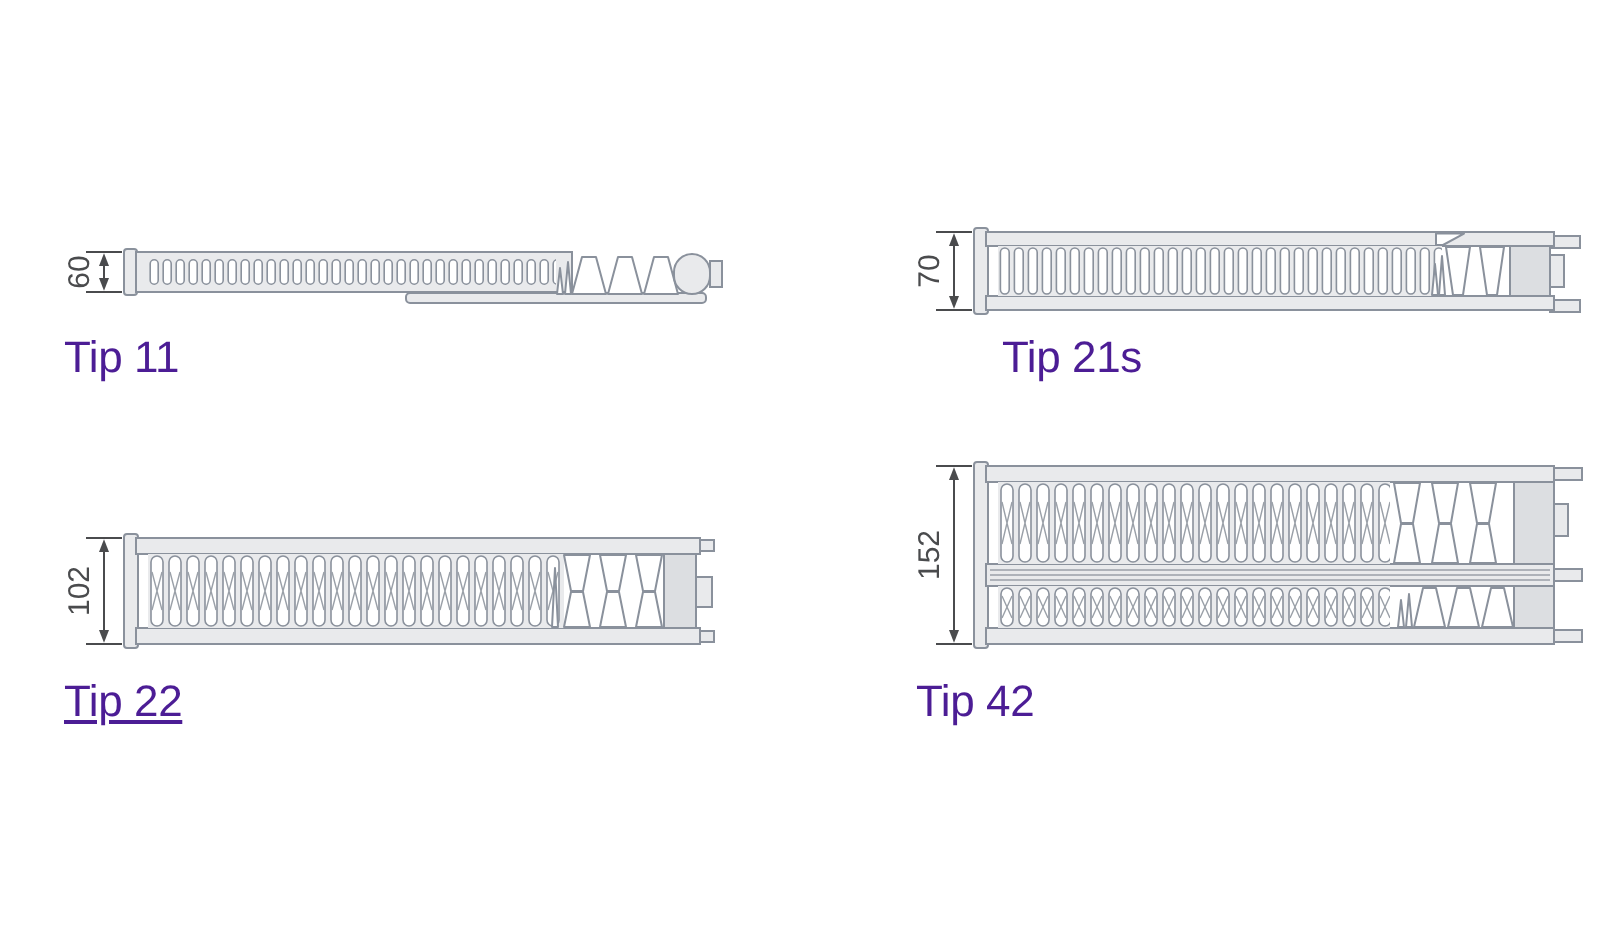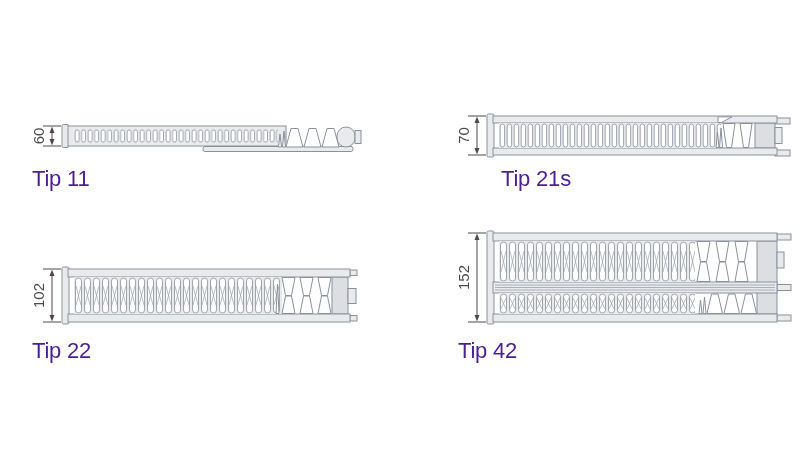--- a/index.html
+++ b/index.html
@@ -126,21 +126,21 @@
           <path class="white" d="M255.5,36 L261.5,36 L265,53.5 L252,53.5 Z"></path>
           <path class="white" d="M270,17.5 L283,17.5 L279.5,35.5 L273.5,35.5 Z"></path>
           <path class="white" d="M273.5,36 L279.5,36 L283,53.5 L270,53.5 Z"></path>
           <path class="white" d="M288,17.5 L301,17.5 L297.5,35.5 L291.5,35.5 Z"></path>
           <path class="white" d="M291.5,36 L297.5,36 L301,53.5 L288,53.5 Z"></path>
         </g>
         <rect class="ol" x="318" y="28.5" width="8" height="15"></rect>
       </g>
     </svg>
   </div>
-  <div class="type-label" style="left:32px;top:340px;">Tip 22</div>
+  <div class="type-label" style="left:32px;top:340px;text-decoration:underline;">Tip 22</div>
 
   <div class="figure" style="left:455px;top:222px;">
     <svg width="340" height="106" viewBox="0 0 340 106">
       <g>
         <path class="dim" d="M13,11 H31 M13,100 H31"></path>
         <line class="dim" x1="22" y1="17.5" x2="22" y2="93.5"></line>
         <polygon class="dimf" points="22,11.6 19.5,18 24.5,18"></polygon>
         <polygon class="dimf" points="22,99.4 19.5,93 24.5,93"></polygon>
         <text class="dimt" x="9" y="55.5" dy="0.35em" text-anchor="middle" transform="rotate(-90 9 55.5)">152</text>
       </g>

